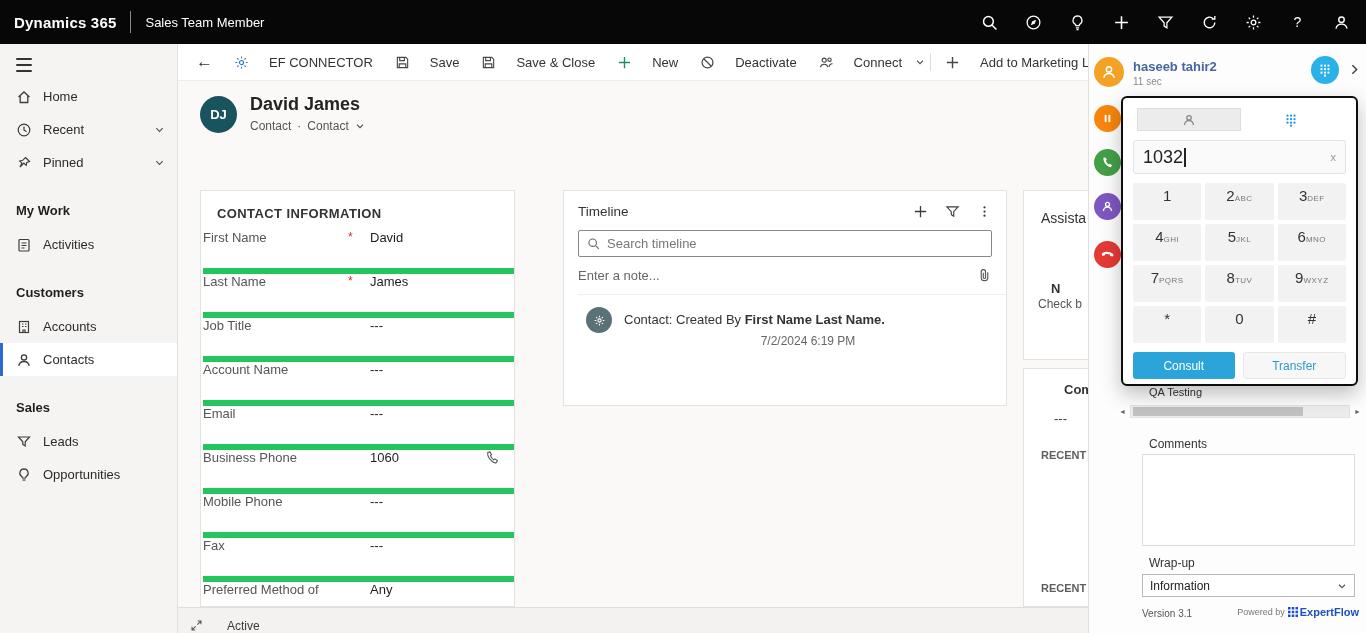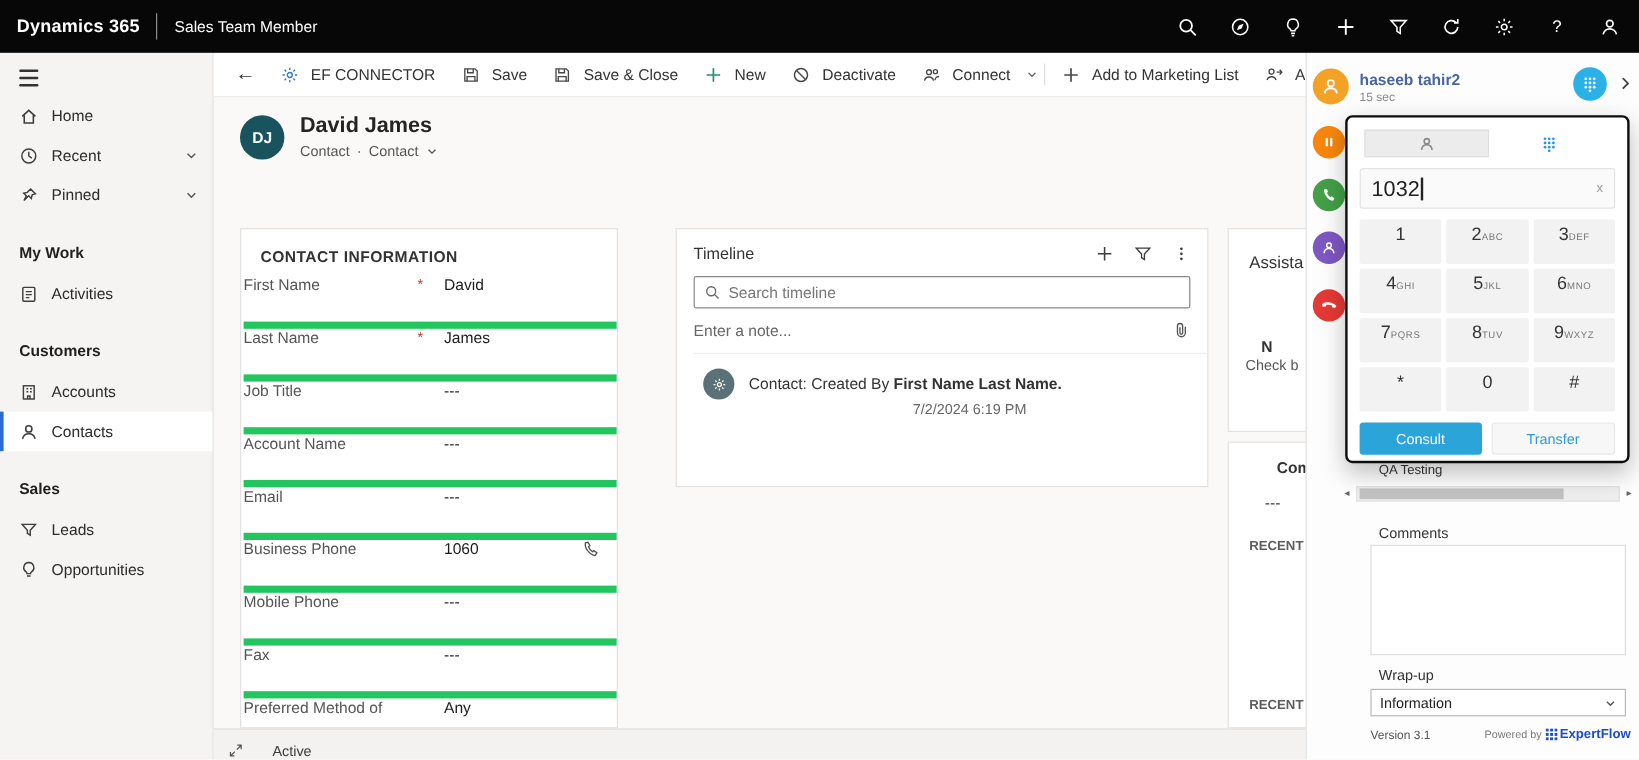--- a/index.html
+++ b/index.html
@@ -18,21 +18,21 @@
   .hamburger{margin:14px 0 8px 16px;width:16px;height:14px;display:flex;flex-direction:column;justify-content:space-between;cursor:pointer}
   .hamburger span{display:block;height:2px;background:#333;border-radius:1px}
   .nav-item{height:33px;display:flex;align-items:center;padding-left:16px;gap:11px;font-size:13px;color:#2b2b2b;cursor:pointer;position:relative}
   .nav-item .nic{width:16px;height:16px;color:#3d3d3d;flex:none}
   .nav-item .chev{margin-left:auto;margin-right:12px;width:11px;height:11px;color:#555}
   .nav-item.sel{background:#fff;border-left:3px solid #2b6cd4;padding-left:13px}
   .nav-head{font-size:13px;font-weight:bold;color:#1f1f1f;padding:24px 0 10px 16px}
   
   .cmdbar{position:absolute;left:178px;top:44px;width:1188px;height:37px;background:#fff;display:flex;align-items:center;border-bottom:1px solid #ececec;z-index:6;overflow:hidden}
   .back{margin-left:8px;font-size:17px;color:#333;padding:0 10px;cursor:pointer}
-  .cmd{display:flex;align-items:center;gap:10px;font-size:13px;color:#333;padding:0 11px;height:100%;cursor:pointer;white-space:nowrap}
+  .cmd{display:flex;align-items:center;gap:20px;font-size:13px;color:#333;padding:0 11px;height:100%;cursor:pointer;white-space:nowrap}
   .cmd .cic{width:15px;height:15px;color:#474747;flex:none}
   .cmd .teal{color:#1d8e74}
   .cmd .blue{color:#2b79c2}
   .chev-sm{width:10px;height:10px;color:#555;margin:0 2px;cursor:pointer}
   .cmd-div{width:1px;height:18px;background:#ddd;margin:0 3px}
   
   .rech{position:absolute;left:178px;top:81px;width:910px;height:105px;z-index:5}
   .avatar-dj{position:absolute;left:22px;top:15px;width:37px;height:37px;border-radius:50%;background:#19545e;color:#fff;font-size:13px;font-weight:bold;display:flex;align-items:center;justify-content:center}
   .rec-name{position:absolute;left:72px;top:13px;font-size:18px;font-weight:bold;color:#242424}
   .rec-sub{position:absolute;left:72px;top:38px;font-size:12px;color:#555;display:flex;gap:6px;align-items:center}
@@ -517,21 +517,21 @@
 </div>
 
 <div class="phone-panel">
   <span class="sp-avatar">
       <svg viewBox="0 0 16 16" fill="none" stroke="currentColor" stroke-width="1.5">
         <circle cx="8" cy="5.4" r="2.6"></circle>
         <path d="M2.8 13.8a5.3 5.3 0 0 1 10.4 0"></path>
       </svg>
     </span>
   <span class="sp-name">haseeb tahir2</span>
-  <span class="sp-timer">15 sec</span>
+  <span class="sp-timer">11 sec</span>
   <span class="sp-dialbtn">
       <svg viewBox="0 0 16 16" fill="currentColor">
         <circle cx="4" cy="3" r="1.3"></circle>
         <circle cx="8" cy="3" r="1.3"></circle>
         <circle cx="12" cy="3" r="1.3"></circle>
         <circle cx="4" cy="7" r="1.3"></circle>
         <circle cx="8" cy="7" r="1.3"></circle>
         <circle cx="12" cy="7" r="1.3"></circle>
         <circle cx="4" cy="11" r="1.3"></circle>
         <circle cx="8" cy="11" r="1.3"></circle>

